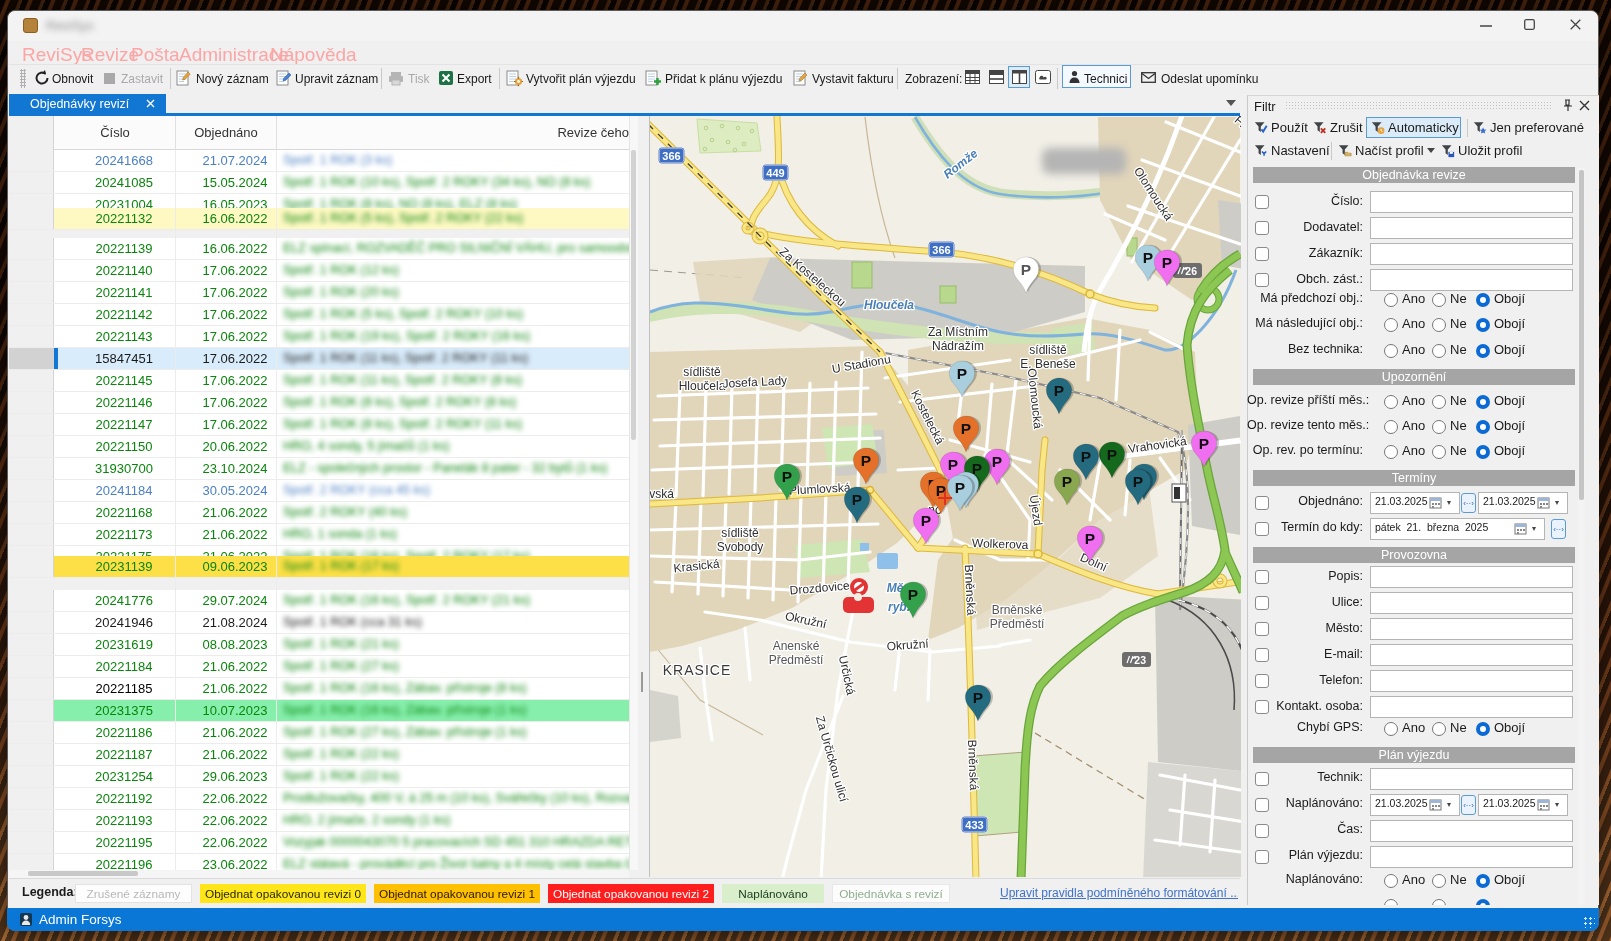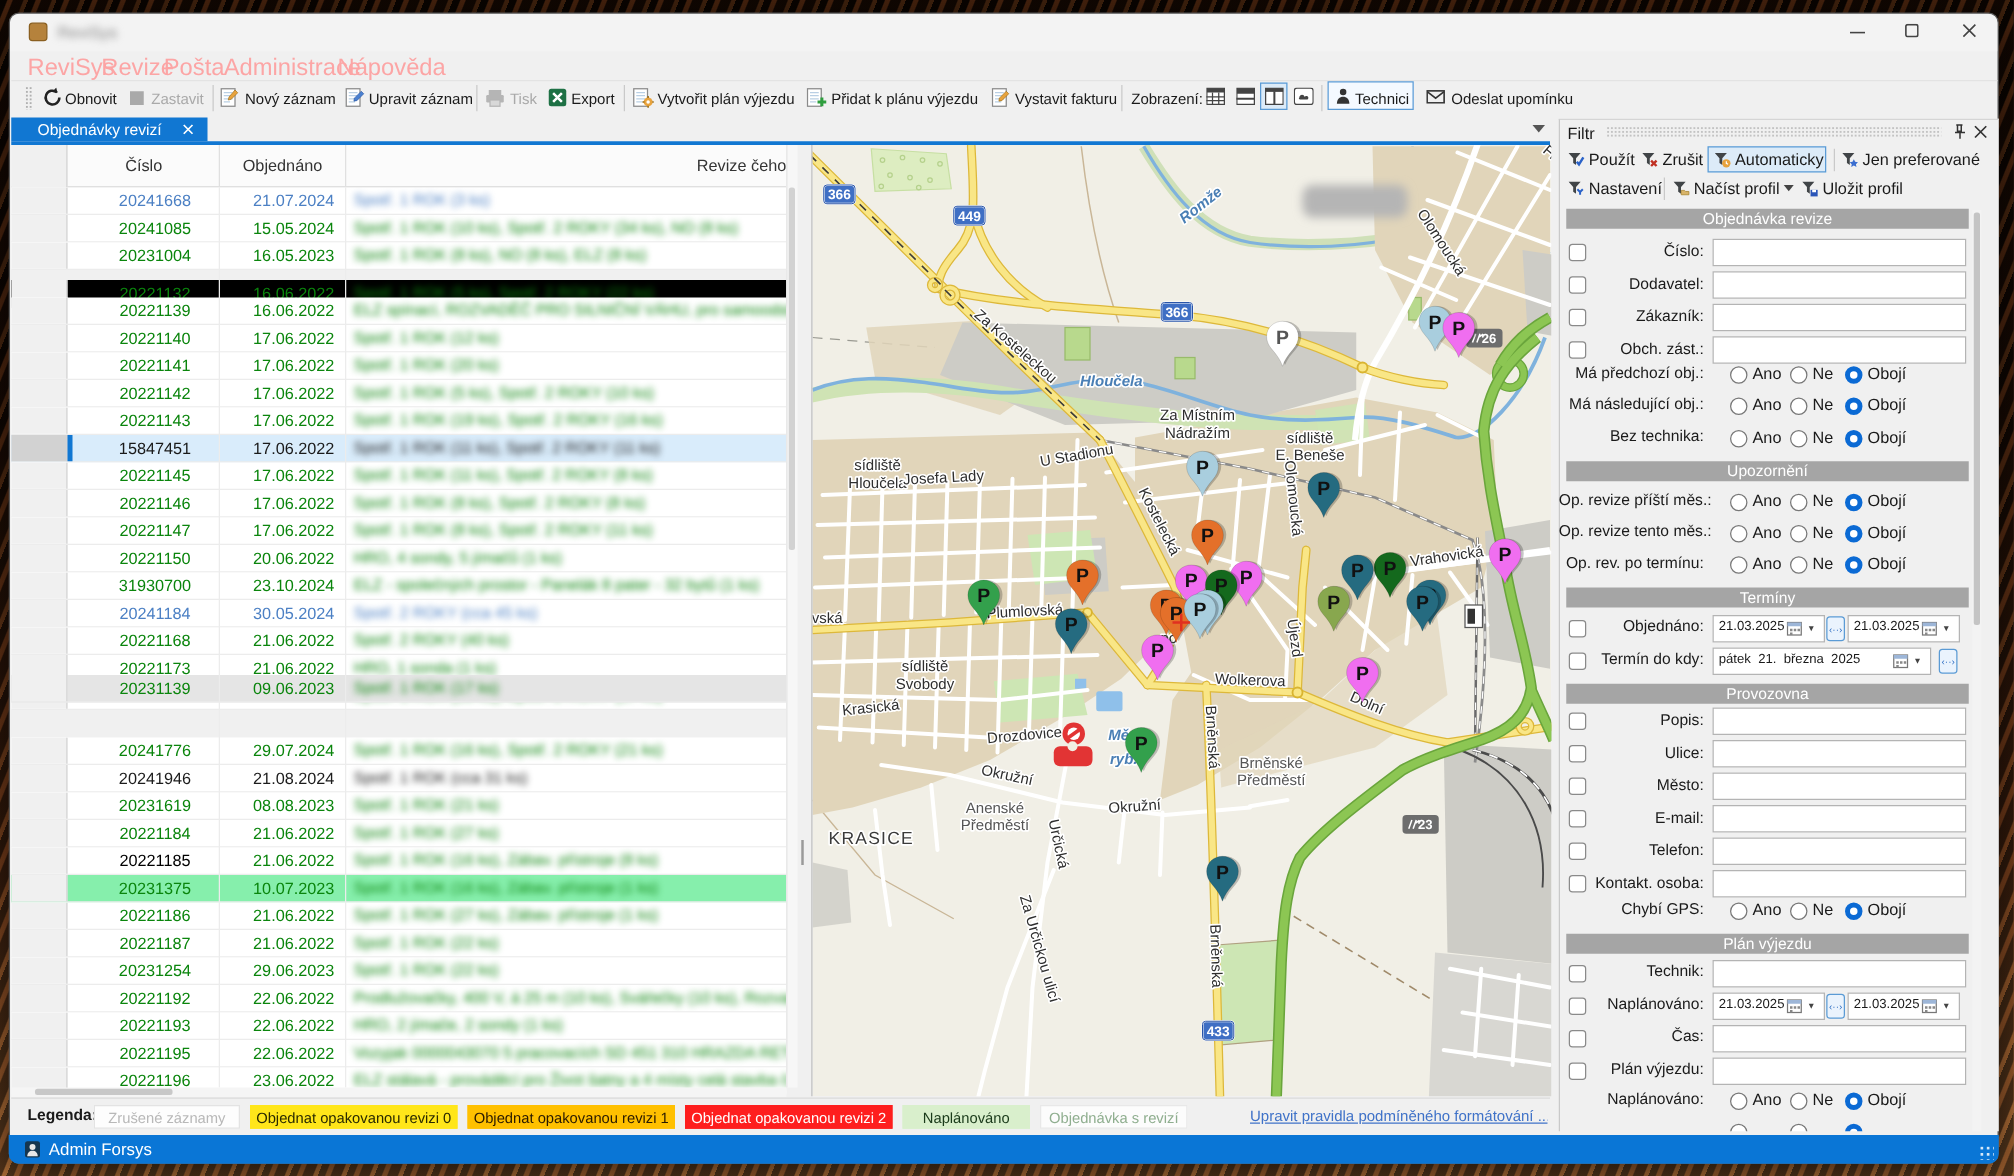--- a/index.html
+++ b/index.html
@@ -161,21 +161,21 @@
       <div class="c1" style="color:#0a850c">20241085</div>
       <div class="c2" style="color:#0a850c">15.05.2024</div>
       <div class="c3" style="color:#0a850c">Spotř. 1 ROK (10 ks), Spotř. 2 ROKY (34 ks), NO (8 ks)</div>
     </div>
     <div class="tr" style="top:194px;background:#fff">
       <div class="gut" style="background:#f0f0f0"></div>
       <div class="c1" style="color:#0a850c">20231004</div>
       <div class="c2" style="color:#0a850c">16.05.2023</div>
       <div class="c3" style="color:#0a850c">Spotř. 1 ROK (8 ks), NO (8 ks), ELZ (8 ks)</div>
     </div>
-    <div class="tr" style="top:224px;background:#000000">
+    <div class="tr" style="top:208px;background:#fef9c3">
       <div class="gut" style="background:#f0f0f0"></div>
       <div class="c1" style="color:#0a850c">20221132</div>
       <div class="c2" style="color:#0a850c">16.06.2022</div>
       <div class="c3" style="color:#0a850c">Spotř. 1 ROK (5 ks), Spotř. 2 ROKY (22 ks)</div>
     </div>
     <div class="tr" style="top:238px;background:#fff">
       <div class="gut" style="background:#f0f0f0"></div>
       <div class="c1" style="color:#0a850c">20221139</div>
       <div class="c2" style="color:#0a850c">16.06.2022</div>
       <div class="c3" style="color:#0a850c">ELZ spínací, ROZVADĚČ PRO SILNIČNÍ VÁHU, pro samoodstavnou kote</div>
@@ -258,21 +258,21 @@
       <div class="c1" style="color:#0a850c">20221173</div>
       <div class="c2" style="color:#0a850c">21.06.2022</div>
       <div class="c3" style="color:#0a850c">HRO, 1 sonda (1 ks)</div>
     </div>
     <div class="tr" style="top:546px;background:#fff">
       <div class="gut" style="background:#f0f0f0"></div>
       <div class="c1" style="color:#0a850c">20221175</div>
       <div class="c2" style="color:#0a850c">21.06.2022</div>
       <div class="c3" style="color:#0a850c">Spotř. 1 ROK (16 ks), Spotř. 2 ROKY (17 ks)</div>
     </div>
-    <div class="tr" style="top:540px;background:#e5e5e5">
+    <div class="tr" style="top:556px;background:#fde047">
       <div class="gut" style="background:#f0f0f0"></div>
       <div class="c1" style="color:#0a850c">20231139</div>
       <div class="c2" style="color:#0a850c">09.06.2023</div>
       <div class="c3" style="color:#0a850c">Spotř. 1 ROK (17 ks)</div>
     </div>
     <div class="tr" style="top:590px;background:#fff">
       <div class="gut" style="background:#f0f0f0"></div>
       <div class="c1" style="color:#0a850c">20241776</div>
       <div class="c2" style="color:#0a850c">29.07.2024</div>
       <div class="c3" style="color:#0a850c">Spotř. 1 ROK (16 ks), Spotř. 2 ROKY (21 ks)</div>

